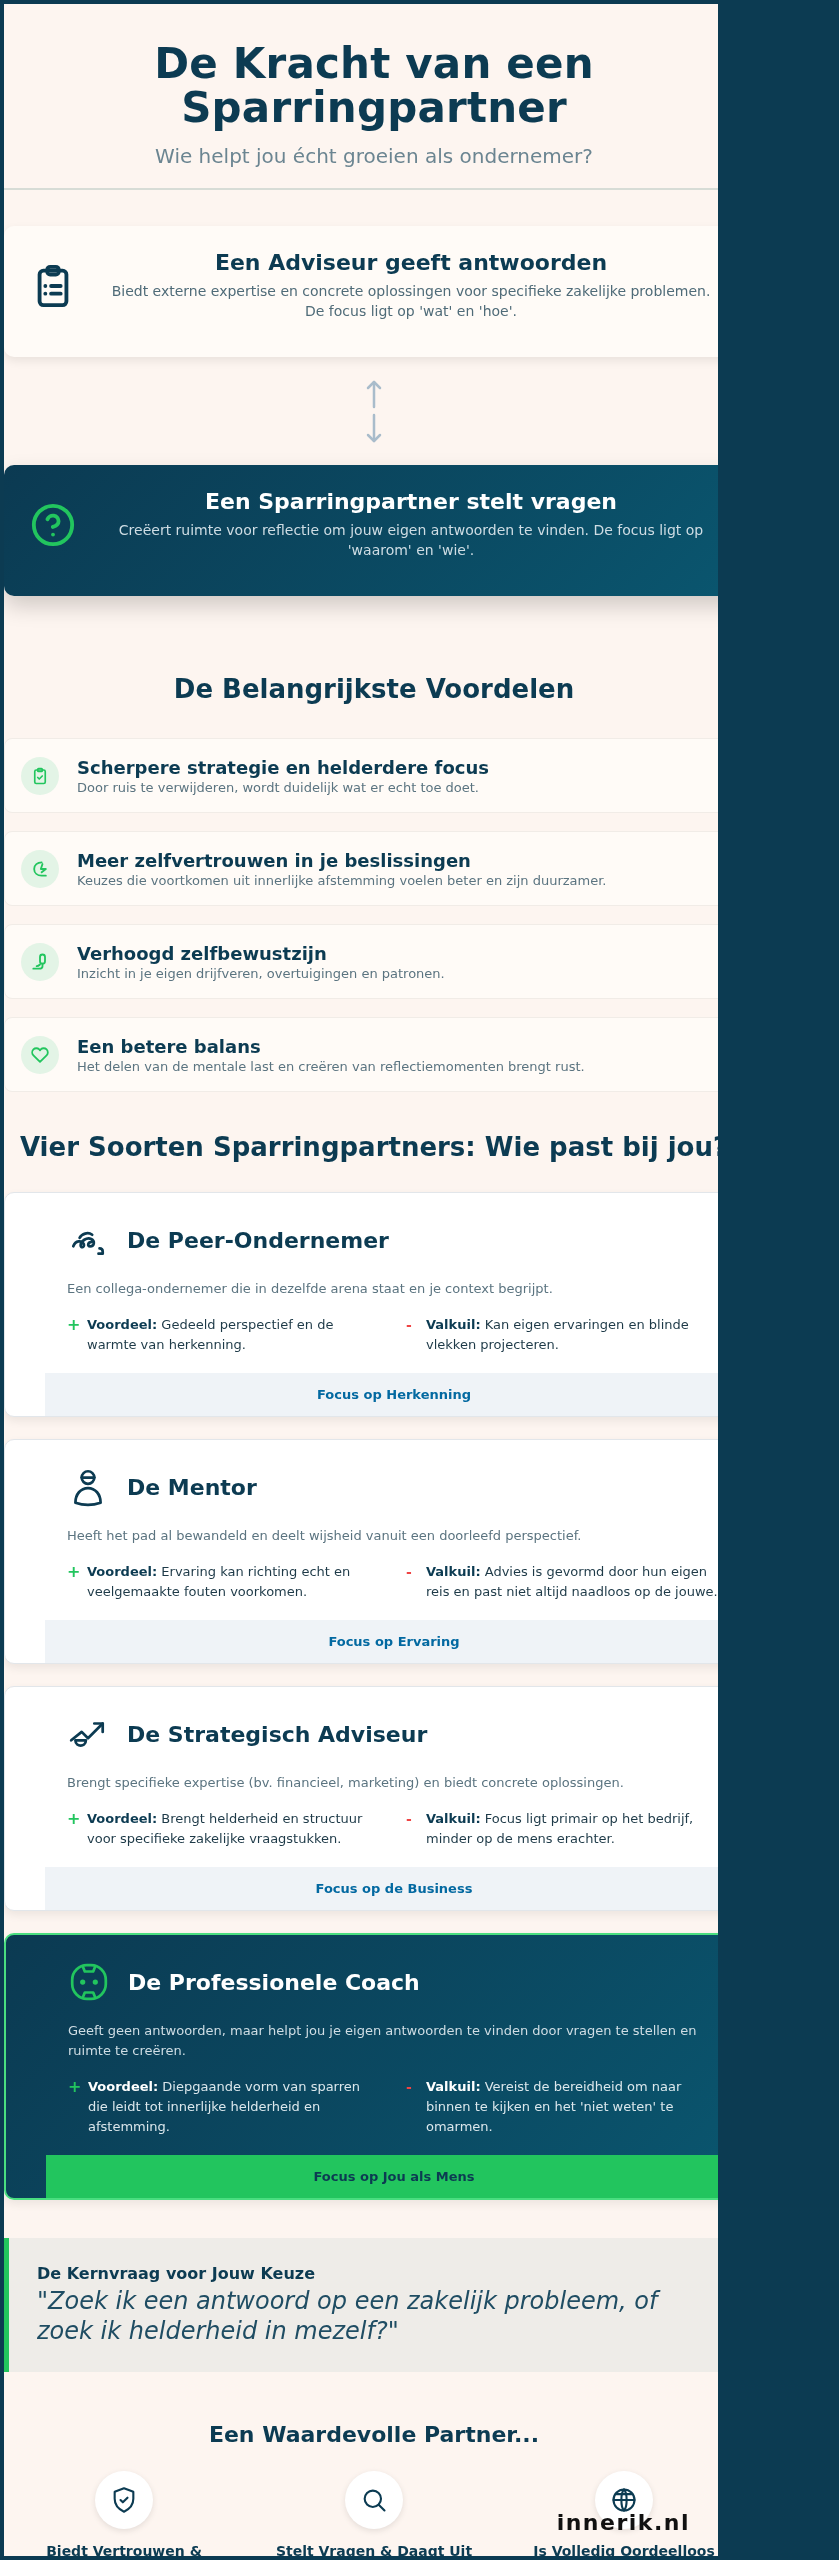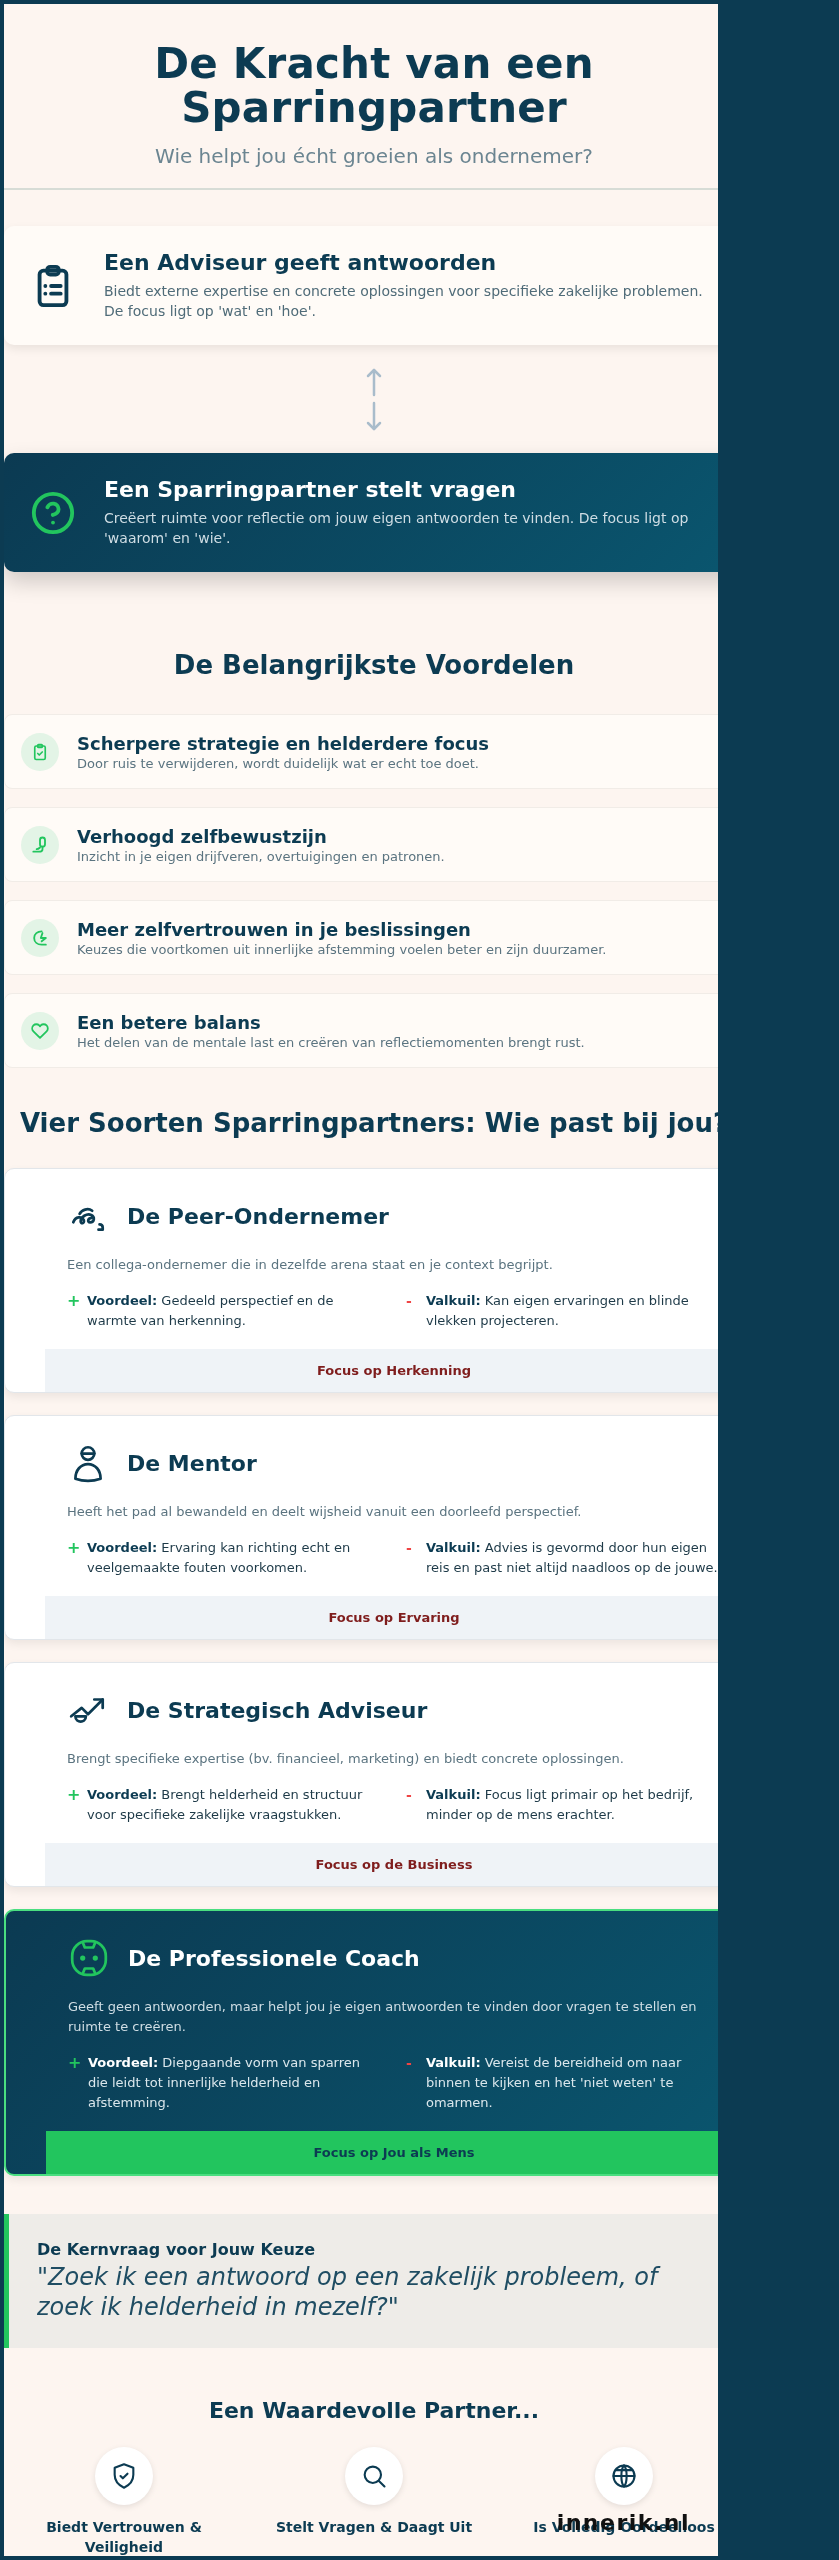--- a/index.html
+++ b/index.html
@@ -21,21 +21,21 @@
     }
     .subtitle {
       text-align: center; font-size: 20px; color: #6b8591; margin-top: 14px;
     }
     .divider { height: 2px; background: #d7dcd6; margin-top: 20px; }
 
     
     .cmp-card {
       margin-top: 36px; border-radius: 10px; background: #fffbf7;
       box-shadow: 0 4px 10px rgba(0,0,0,0.08);
-      display: flex; align-items: center; padding: 24px 26px 24px 26px; min-height: 112px;
+      display: flex; align-items: center; padding: 24px 26px 36px 26px; min-height: 112px; text-align: center;
     }
     .cmp-card .icon { width: 46px; height: 46px; margin-right: 28px; flex: 0 0 46px; }
     .cmp-card h3 { font-size: 22px; font-weight: bold; color: #0c3b52; margin-bottom: 6px; }
     .cmp-card p { font-size: 14px; line-height: 20px; color: #4f6b78; }
     .cmp-card.dark {
       background: linear-gradient(135deg, #0b3a52 0%, #0a566f 100%);
       margin-top: 20px; box-shadow: 0 10px 22px rgba(0,0,0,0.18);
     }
     .cmp-card.dark h3 { color: #ffffff; }
     .cmp-card.dark p { color: #cfdde4; }
@@ -70,21 +70,21 @@
     .type-head h3 { font-size: 22px; font-weight: bold; color: #0c3b52; }
     .type-desc { font-size: 13px; color: #5b7480; margin-bottom: 16px; line-height: 20px; }
     .proscons { display: flex; gap: 24px; }
     .pc { flex: 1; display: flex; font-size: 13px; line-height: 20px; color: #1e3a48; }
     .pc .sign { width: 20px; flex: 0 0 20px; font-weight: bold; font-size: 16px; }
     .pc .sign.plus { color: #22c55e; }
     .pc .sign.minus { color: #ef4444; font-size: 14px; }
     .pc b { color: #0c3b52; }
     .type-foot {
       background: #eff3f7; text-align: center; font-weight: bold; font-size: 13px;
-      color: #7f1d1d; padding: 14px 0;
+      color: #0369a1; padding: 14px 0;
     }
     .type-card.dark {
       background: linear-gradient(135deg, #0b3a52 0%, #0a566f 100%);
       border: 2px solid #4ade80;
     }
     .type-card.dark .type-head h3 { color: #ffffff; }
     .type-card.dark .type-desc { color: #cfdde4; }
     .type-card.dark .pc { color: #dbe7ec; }
     .type-card.dark .pc b { color: #ffffff; }
     .type-card.dark .type-foot { background: #22c55e; color: #0c3b52; }
@@ -174,41 +174,41 @@
       </div>
       <div>
         <h4>Scherpere strategie en helderdere focus</h4>
         <p>Door ruis te verwijderen, wordt duidelijk wat er echt toe doet.</p>
       </div>
     </div>
 
     <div class="benefit">
       <div class="bicon">
         <svg width="20" height="20" viewBox="0 0 24 24" fill="none" stroke="#22c55e" stroke-width="2.2" stroke-linecap="round" stroke-linejoin="round">
+          <path d="M14 4c-5 0-9 3-9 8s4 8 9 8h5"></path>
+            <path d="M15 6l-2 6h6l-5 4"></path>
+        </svg>
+      </div>
+      <div>
+        <h4>Meer zelfvertrouwen in je beslissingen</h4>
+        <p>Keuzes die voortkomen uit innerlijke afstemming voelen beter en zijn duurzamer.</p>
+      </div>
+    </div>
+
+    <div class="benefit">
+      <div class="bicon">
+        <svg width="20" height="20" viewBox="0 0 24 24" fill="none" stroke="#22c55e" stroke-width="2.2" stroke-linecap="round" stroke-linejoin="round">
           <rect x="12" y="3" width="6" height="11" rx="3"></rect>
           <path d="M15 14v3c0 2-2 3-4 3H4"></path>
             <path d="M8 17c2 0 3-1 4-2"></path>
         </svg>
       </div>
       <div>
         <h4>Verhoogd zelfbewustzijn</h4>
         <p>Inzicht in je eigen drijfveren, overtuigingen en patronen.</p>
-      </div>
-    </div>
-
-    <div class="benefit">
-      <div class="bicon">
-        <svg width="20" height="20" viewBox="0 0 24 24" fill="none" stroke="#22c55e" stroke-width="2.2" stroke-linecap="round" stroke-linejoin="round">
-          <path d="M14 4c-5 0-9 3-9 8s4 8 9 8h5"></path>
-            <path d="M15 6l-2 6h6l-5 4"></path>
-        </svg>
-      </div>
-      <div>
-        <h4>Meer zelfvertrouwen in je beslissingen</h4>
-        <p>Keuzes die voortkomen uit innerlijke afstemming voelen beter en zijn duurzamer.</p>
       </div>
     </div>
 
     <div class="benefit">
       <div class="bicon">
         <svg width="18" height="18" viewBox="0 0 24 24" fill="none" stroke="#22c55e" stroke-width="2.4" stroke-linecap="round" stroke-linejoin="round">
           <path d="M20.8 4.6a5.5 5.5 0 0 0-7.8 0L12 5.7l-1-1.1a5.5 5.5 0 0 0-7.8 7.8L12 21.2l8.8-8.8a5.5 5.5 0 0 0 0-7.8z"></path>
         </svg>
       </div>
       <div>

